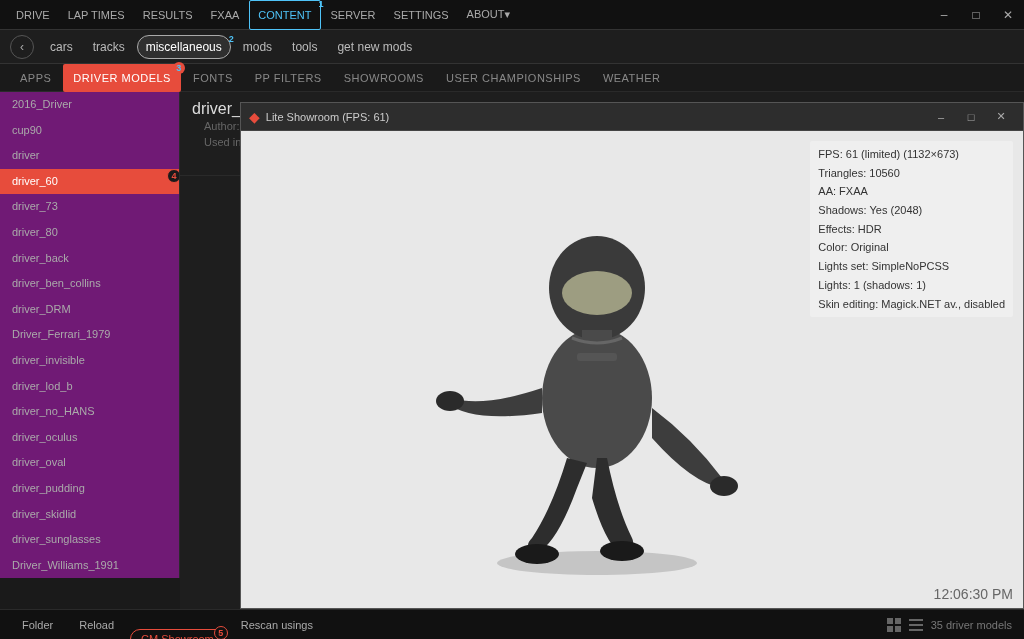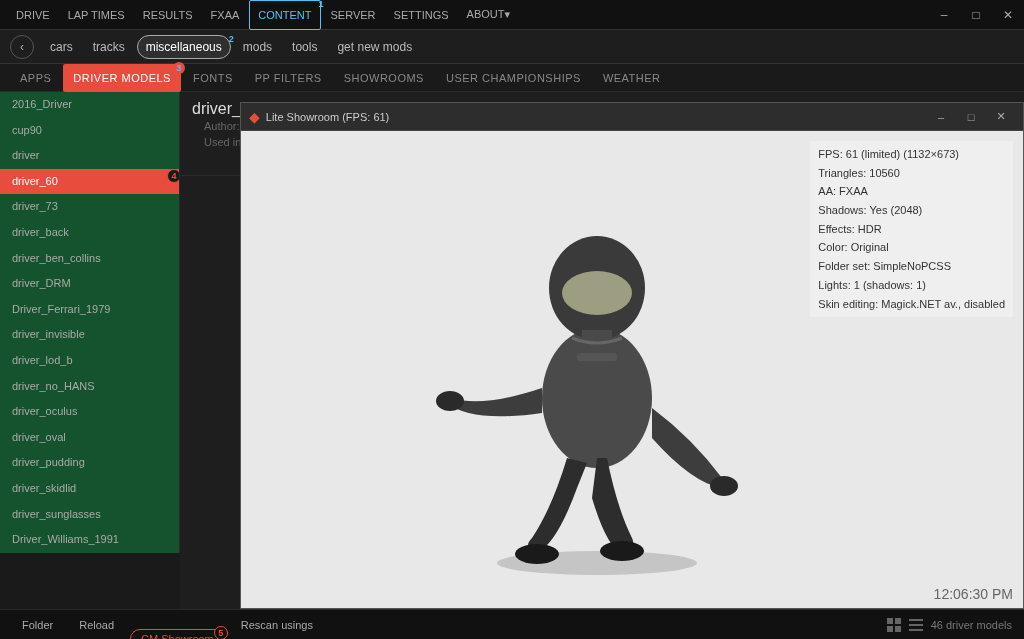--- a/index.html
+++ b/index.html
@@ -137,21 +137,21 @@
 
     
     .main {
       display: flex;
       height: calc(639px - 30px - 34px - 28px - 30px);
     }
 
     
     .sidebar {
       width: 180px;
-      background: #14532d;
+      background: #701a75;
       border-right: 1px solid #2a2a2a;
       overflow-y: auto;
       flex-shrink: 0;
     }
     .sidebar::-webkit-scrollbar { width: 4px; }
     .sidebar::-webkit-scrollbar-track { background: #1a1a1a; }
     .sidebar::-webkit-scrollbar-thumb { background: #444; }
 
     .sidebar-item {
       padding: 4px 8px 4px 12px;
@@ -386,20 +386,21 @@
   <div class="sidebar-wrapper">
     <div class="sidebar">
       <div class="sidebar-item">2016_Driver</div>
       <div class="sidebar-item">cup90</div>
       <div class="sidebar-item">driver</div>
       <div class="sidebar-item active" style="position:relative;">
         <span>driver_60</span>
         <span class="badge" style="position:absolute;top:0;right:-2px;font-size:9px;color:#e74c3c;border:1.5px solid #e74c3c;border-radius:50%;width:14px;height:14px;display:flex;align-items:center;justify-content:center;background:#1a1a1a;">4</span>
       </div>
       <div class="sidebar-item">driver_73</div>
+      <div class="sidebar-item">driver_80</div>
       <div class="sidebar-item">driver_back</div>
       <div class="sidebar-item">driver_ben_collins</div>
       <div class="sidebar-item">driver_DRM</div>
       <div class="sidebar-item">Driver_Ferrari_1979</div>
       <div class="sidebar-item">driver_invisible</div>
       <div class="sidebar-item">driver_lod_b</div>
       <div class="sidebar-item">driver_no_HANS</div>
       <div class="sidebar-item">driver_oculus</div>
       <div class="sidebar-item">driver_oval</div>
       <div class="sidebar-item">driver_pudding</div>
@@ -475,21 +476,21 @@
             </svg>
           </div>
 
           <div class="stats-overlay">
             <div>FPS: 61 (limited) (1132×673)</div>
             <div>Triangles: 10560</div>
             <div>AA: FXAA</div>
             <div>Shadows: Yes (2048)</div>
             <div>Effects: HDR</div>
             <div>Color: Original</div>
-            <div>Folder set: SimpleNoPCSS</div>
+            <div>Lights set: SimpleNoPCSS</div>
             <div>Lights: 1 (shadows: 1)</div>
             <div>Skin editing: Magick.NET av., disabled</div>
           </div>
 
           <div style="position:absolute;bottom:6px;right:10px;font-size:14px;color:#666;text-align:center;">12:06:30 PM</div>
         </div>
       </div>
     </div>
   </div>
 </div>
@@ -508,15 +509,15 @@
       <rect x="0" y="0" width="6" height="6" fill="#666"></rect>
       <rect x="8" y="0" width="6" height="6" fill="#666"></rect>
       <rect x="0" y="8" width="6" height="6" fill="#666"></rect>
       <rect x="8" y="8" width="6" height="6" fill="#666"></rect>
     </svg>
     <svg width="14" height="14" viewBox="0 0 14 14" style="cursor:pointer;">
       <rect x="0" y="1" width="14" height="2" fill="#666"></rect>
       <rect x="0" y="6" width="14" height="2" fill="#666"></rect>
       <rect x="0" y="11" width="14" height="2" fill="#666"></rect>
     </svg>
-    <span>46 driver models</span>
+    <span>35 driver models</span>
   </div>
 </div>
 
 </body></html>

